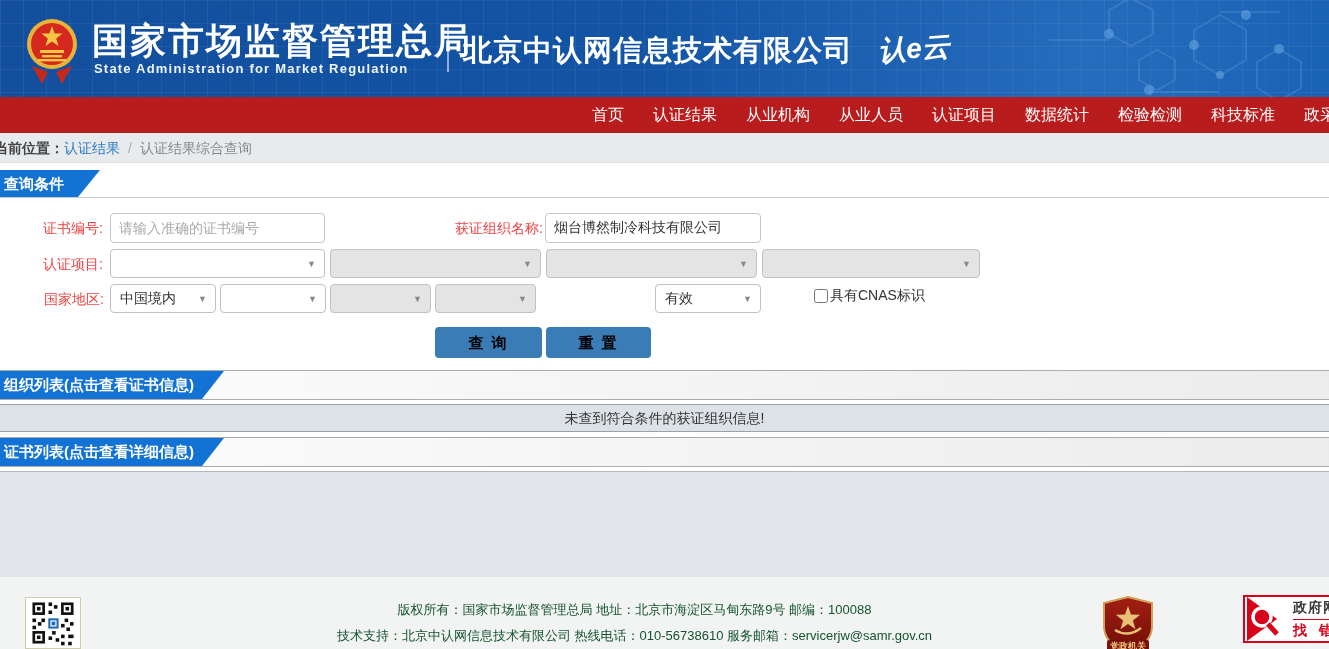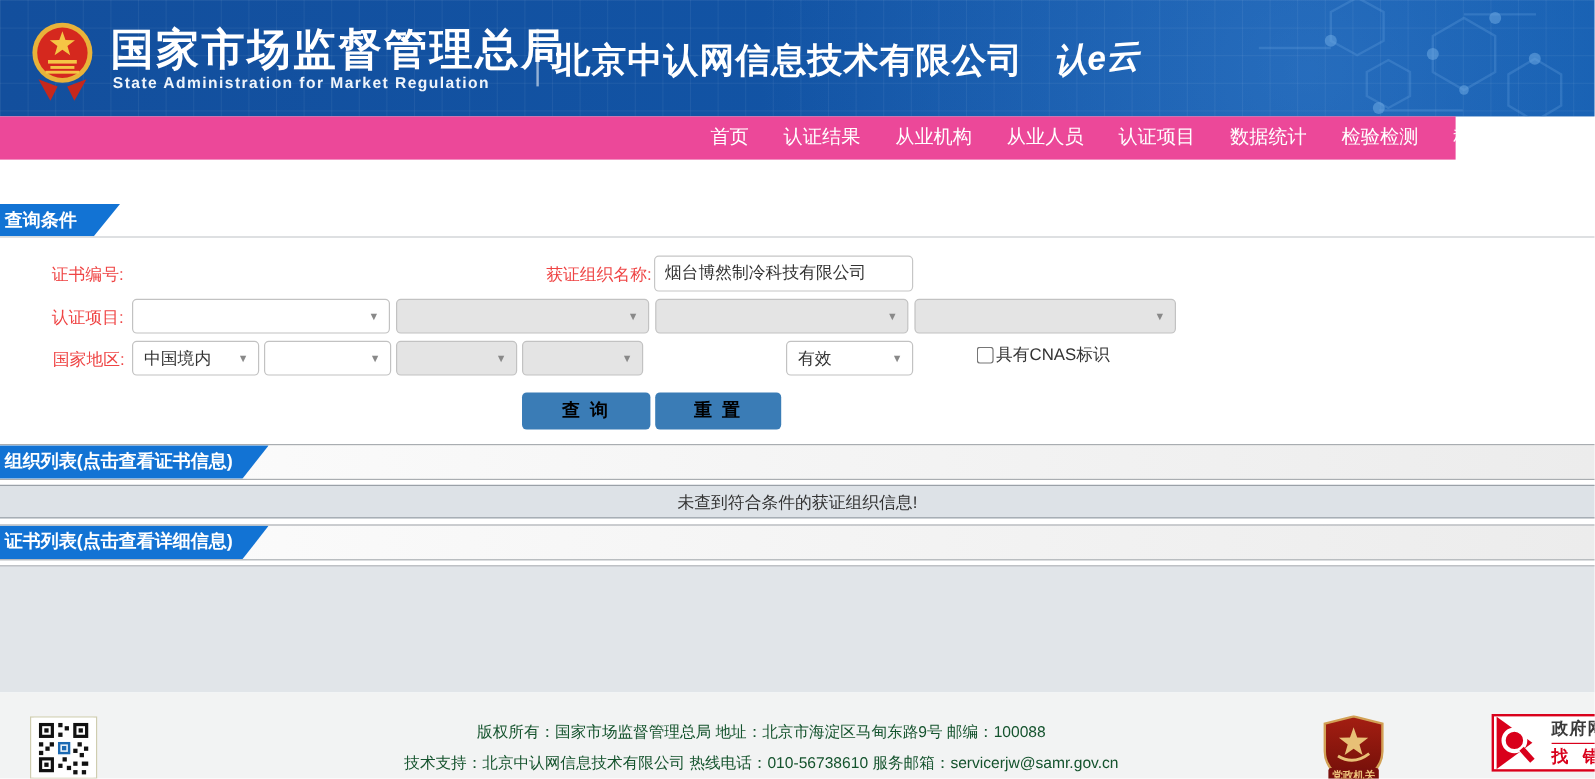--- a/index.html
+++ b/index.html
@@ -20,21 +20,21 @@
     background-size:23px 23px; }
   .hex { position:absolute; right:0; top:0; }
   .emblem { position:absolute; left:26px; top:10px; }
   .t-cn { position:absolute; left:92px; top:17px; font-size:36px; font-weight:bold; color:#fff; letter-spacing:2px; white-space:nowrap; }
   .t-en { position:absolute; left:94px; top:61px; font-size:13px; font-weight:bold; color:#eef4fb; letter-spacing:1.2px; white-space:nowrap; }
   .t-div { position:absolute; left:447px; top:24px; width:2px; height:48px; background:rgba(255,255,255,.55); }
   .t-plat { position:absolute; left:463px; top:31px; font-size:29px; font-weight:600; color:#fff; letter-spacing:1px; white-space:nowrap; }
   .t-logo { position:absolute; left:878px; top:30px; font-size:28px; font-weight:bold; font-style:italic; color:#fff; transform:rotate(-4deg); white-space:nowrap; }
 
   
-  .nav { position:absolute; left:0; top:97px; width:1213px; height:36px; background:#ec4899; }
+  .nav { position:absolute; left:0; top:97px; width:1329px; height:36px; background:#b91c1c; }
   .nav ul { position:absolute; left:592px; top:0; height:36px; display:flex; gap:29px; list-style:none; white-space:nowrap; }
   .nav li { line-height:36px; font-size:16px; color:#fff; cursor:pointer; }
 
   
   .crumb { position:absolute; left:0; top:133px; width:1329px; height:30px; background:#e8ebee; border-bottom:1px solid #dcdfe2; }
   .crumb .in { position:absolute; left:-6px; top:0; line-height:30px; font-size:14px; white-space:nowrap; }
   .crumb .lab { color:#444; font-weight:bold; }
   .crumb a.lnk { color:#2e7cc3; text-decoration:none; cursor:pointer; }
   .crumb .sep { color:#aaa; padding:0 8px; }
   .crumb .cur { color:#888; }
@@ -123,26 +123,32 @@
       <li>从业机构</li>
       <li>从业人员</li>
       <li>认证项目</li>
       <li>数据统计</li>
       <li>检验检测</li>
       <li>科技标准</li>
       <li>政采</li>
     </ul>
   </div>
 
+  <div class="crumb">
+    <div class="in">
+      <span class="lab">当前位置：</span><a class="lnk">认证结果</a><span class="sep">/</span><span class="cur">认证结果综合查询</span>
+    </div>
+  </div>
 
   <div class="qsec">
     <div class="qtab tab-blue">查询条件</div>
     <div class="qline"></div>
 
     <div class="flabel" style="left:0;top:50px;width:103px;">证书编号:</div>
+    <input class="tinput" style="left: 110px; top: 50px; width: 215px;" placeholder="请输入准确的证书编号">
     <div class="flabel" style="left:400px;top:50px;width:143px;">获证组织名称:</div>
     <input class="tinput" style="left: 545px; top: 50px; width: 216px;" value="烟台博然制冷科技有限公司">
 
     <div class="flabel" style="left:0;top:86px;width:103px;">认证项目:</div>
     <div class="sel" style="left:110px;top:86px;width:215px;">
       <span class="val"></span>
         <span class="arr">▼</span>
       </div>
     <div class="sel dis" style="left:330px;top:86px;width:211px;">
       <span class="val"></span>

